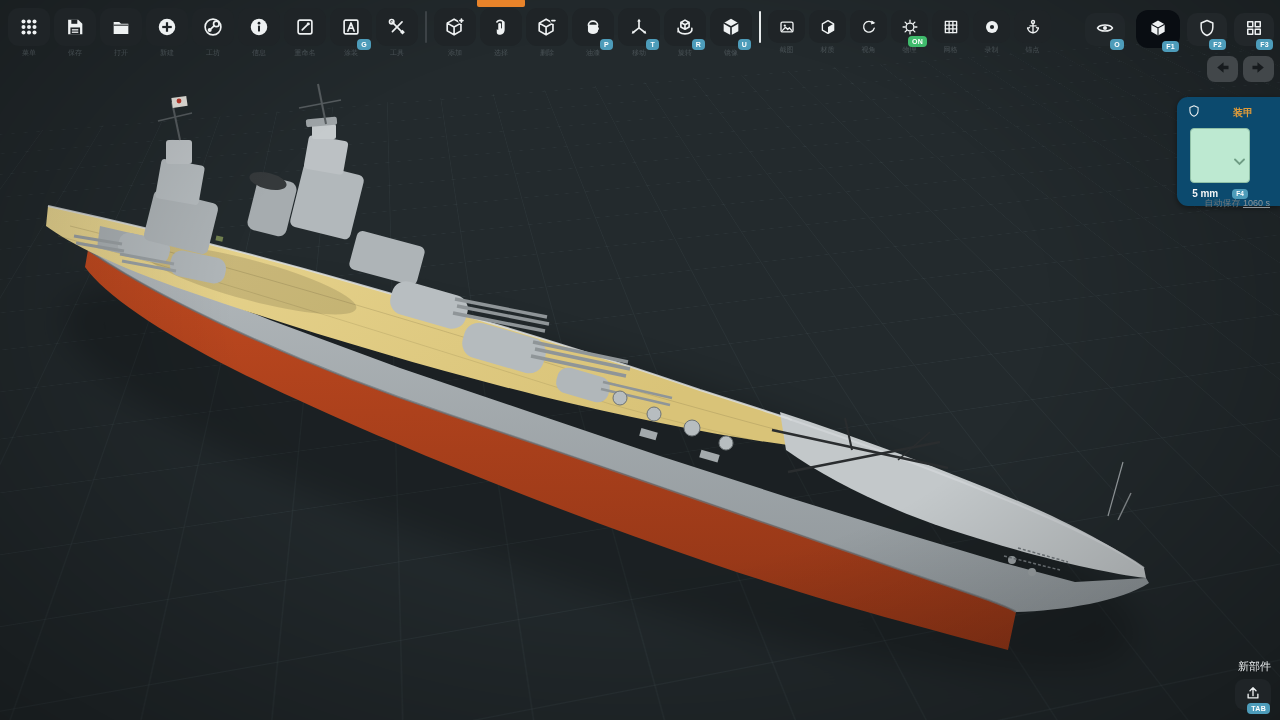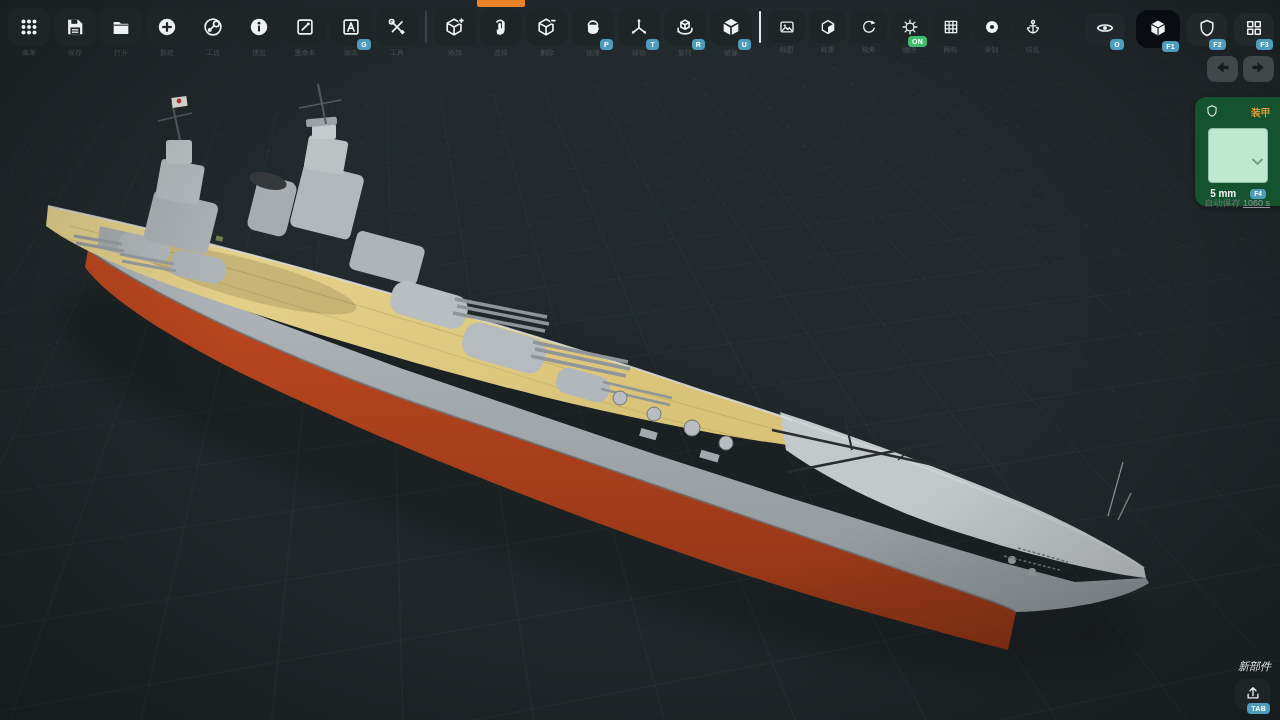--- a/index.html
+++ b/index.html
@@ -58,41 +58,41 @@
   .mode-btn.eye{background:rgba(36,42,45,0.55);margin-right:4px;}
   .mode-btn.active{background:#090d12;width:44px;height:38px;border-radius:12px;}
   
   .history{position:absolute;top:56px;right:6px;display:flex;gap:5px;z-index:20;}
   .hbtn{width:31px;height:26px;background:#42474a;border-radius:8px;border:none;padding:0;
     display:flex;align-items:center;justify-content:center;cursor:pointer;}
   .hbtn svg{width:17px;height:17px;}
   
   .armor-panel{
     position:absolute;top:97px;right:0;width:72px;z-index:20;
-    background:#14532d;border-radius:11px 0 0 11px;padding:7px 6px 7px 7px;
+    background:#0c4a6e;border-radius:11px 0 0 11px;padding:7px 24px 7px 7px;
     box-shadow:0 2px 6px rgba(0,0,0,0.4);
   }
   .armor-head{display:flex;align-items:center;justify-content:space-between;padding:0 3px;}
   .armor-head svg{width:14px;height:14px;}
   .armor-title{color:#dd9a3a;font-size:10px;font-weight:bold;}
   .swatch{
     position:relative;width:58px;height:53px;margin:6px auto 5px;
     background:#bde9d1;border-radius:4px;border:1px solid #8fbfa6;cursor:pointer;
   }
   .swatch svg{position:absolute;right:4px;top:29px;width:11px;height:8px;}
   .armor-foot{display:flex;align-items:flex-end;justify-content:center;gap:14px;}
   .armor-thickness{color:#f2f4f5;font-size:10px;font-weight:bold;}
   .inline-badge{background:#4d9cba;color:#fff;font-size:6.5px;font-weight:bold;line-height:1;
     padding:2px 4px;border-radius:4px;}
   
   .autosave{position:absolute;top:197px;right:10px;z-index:20;font-size:9px;color:#6e767a;}
   .autosave .val{color:#8d959a;text-decoration:underline;}
   
   .new-parts{position:absolute;right:9px;bottom:46px;z-index:20;font-size:11px;color:#e7ebed;
-    text-shadow:0 1px 2px rgba(0,0,0,0.6);font-style:italic;}
+    text-shadow:0 1px 2px rgba(0,0,0,0.6);}
   .upload-btn{
     position:absolute;right:9px;bottom:10px;z-index:20;width:36px;height:31px;
     background:#1f2427;border-radius:9px;border:none;padding:0;
     display:flex;align-items:center;justify-content:center;cursor:pointer;
   }
   .upload-btn svg{width:18px;height:18px;}
   
   .ic{stroke:#eef1f2;fill:none;stroke-width:1.8;stroke-linecap:round;stroke-linejoin:round;}
   .icf{fill:#eef1f2;stroke:none;}
   .icd{stroke:#1f2427;fill:none;stroke-width:1.8;stroke-linecap:round;}

